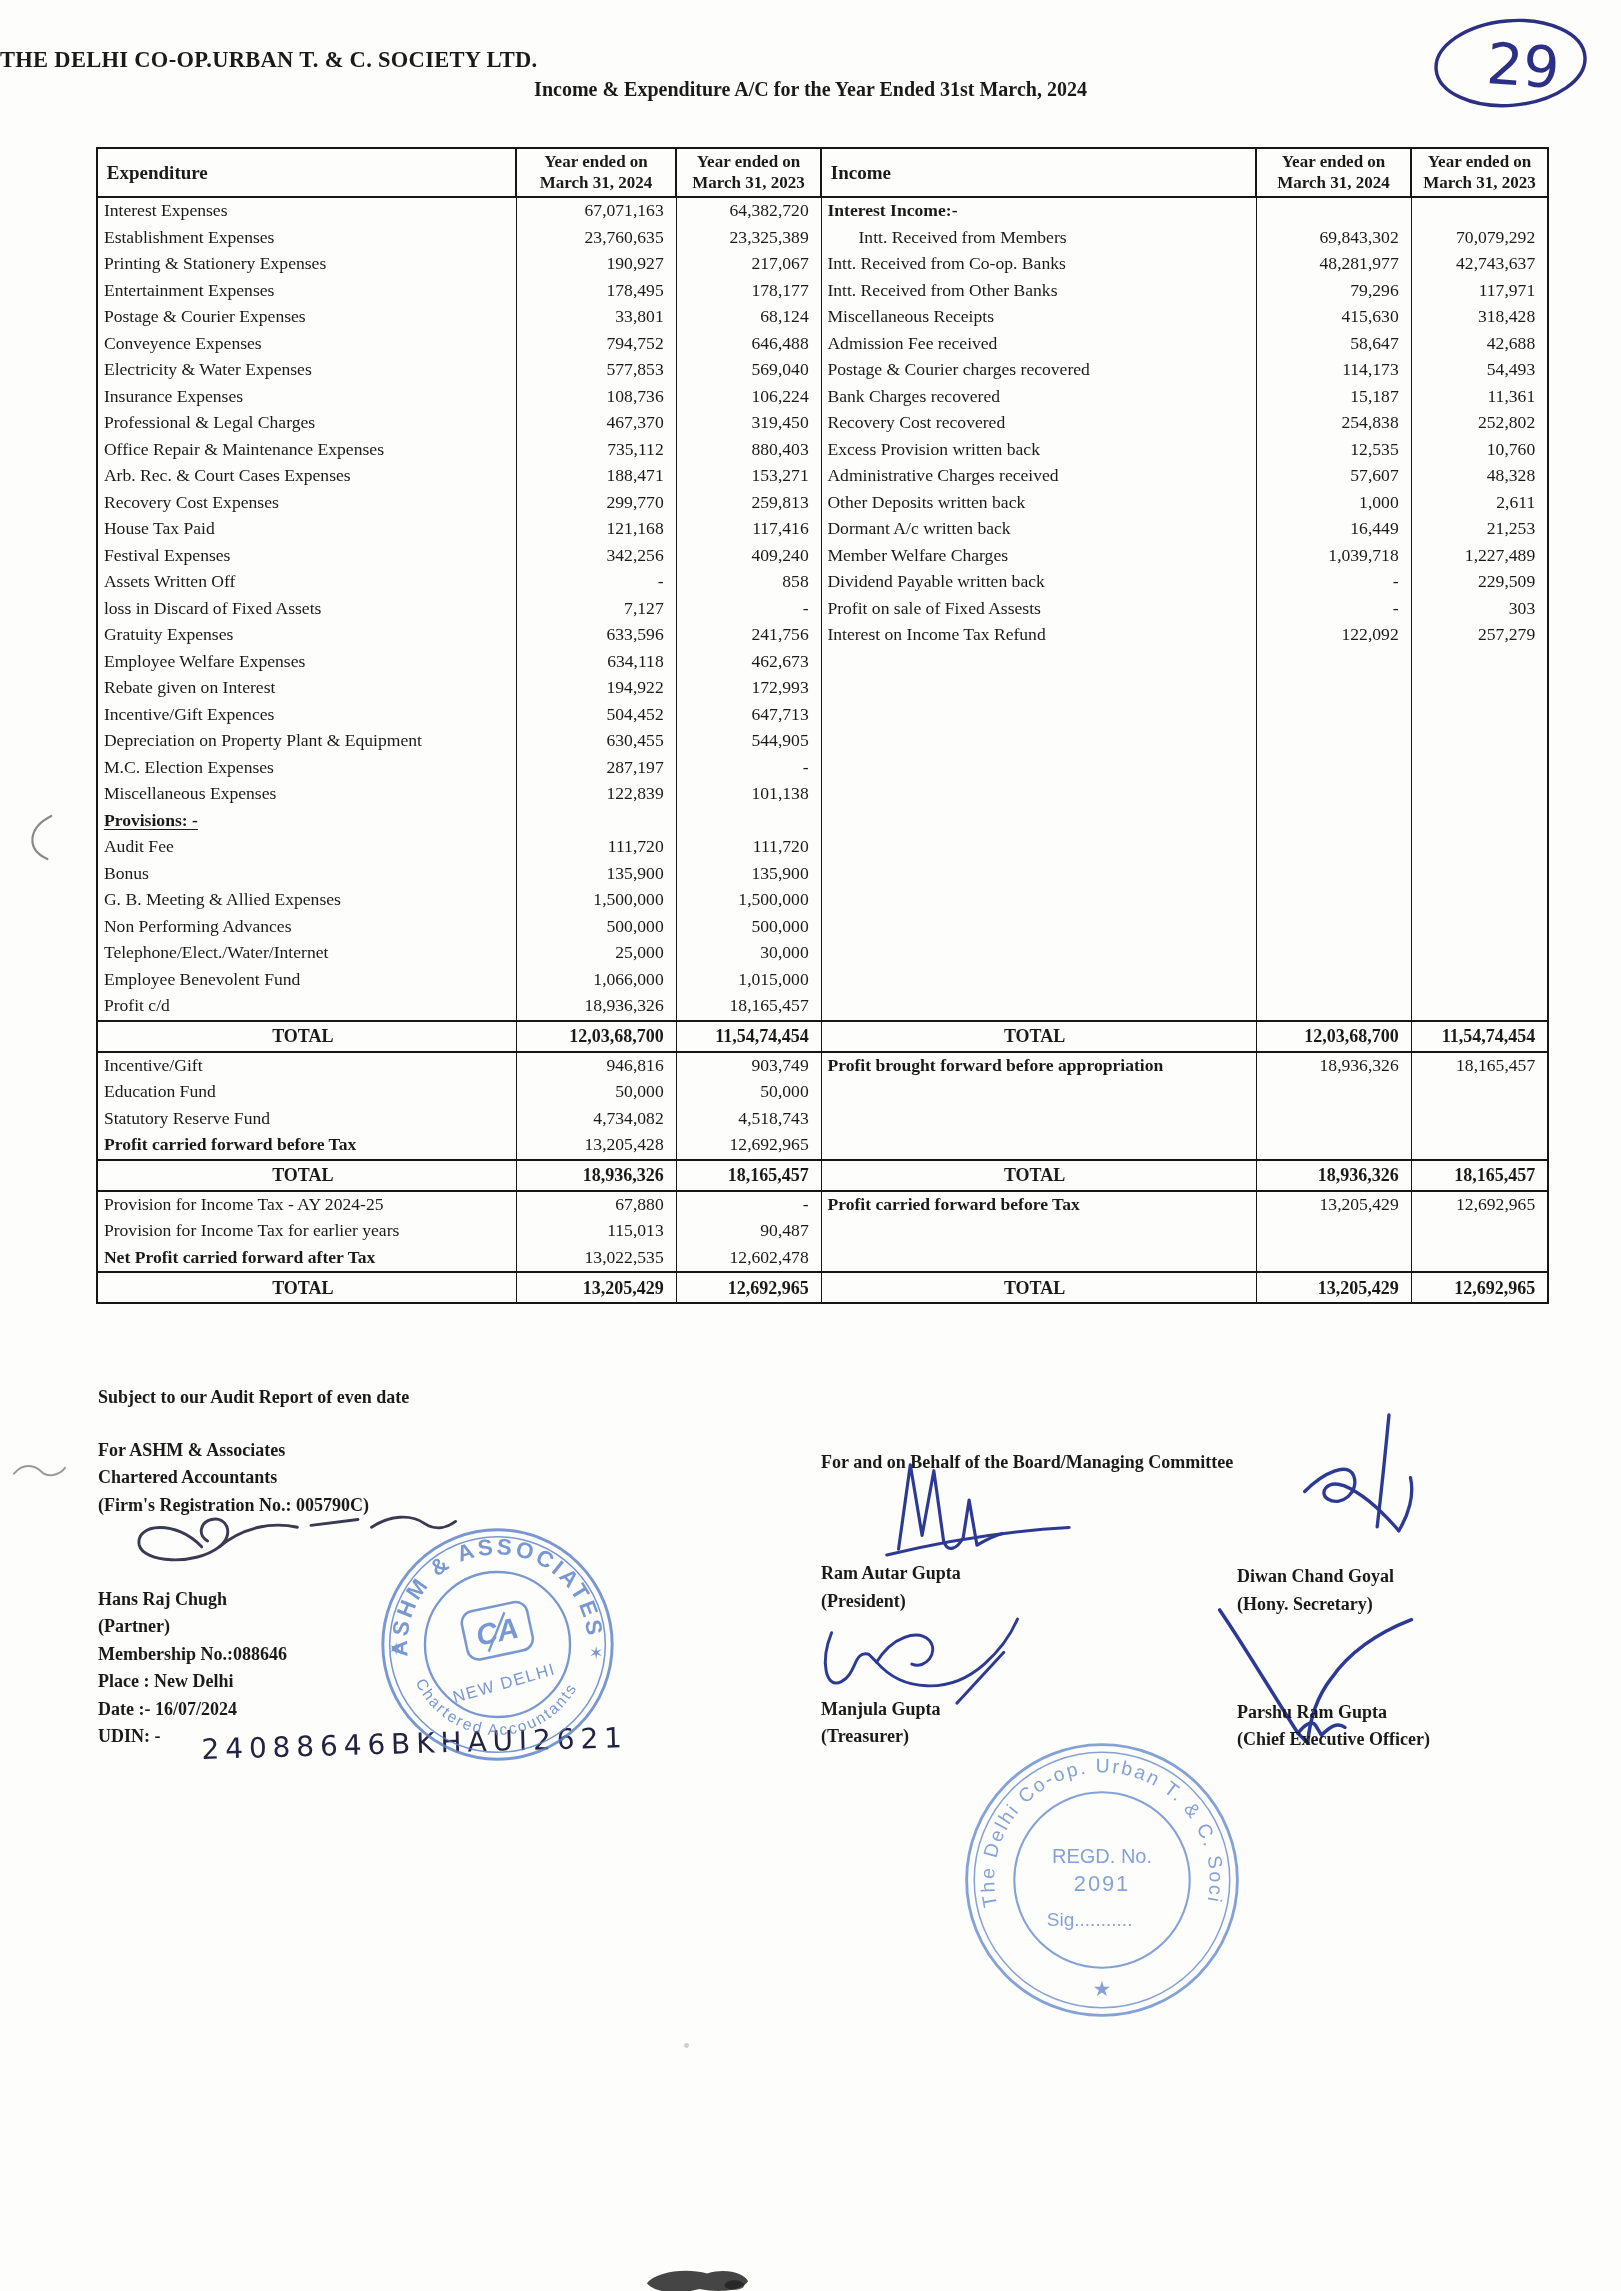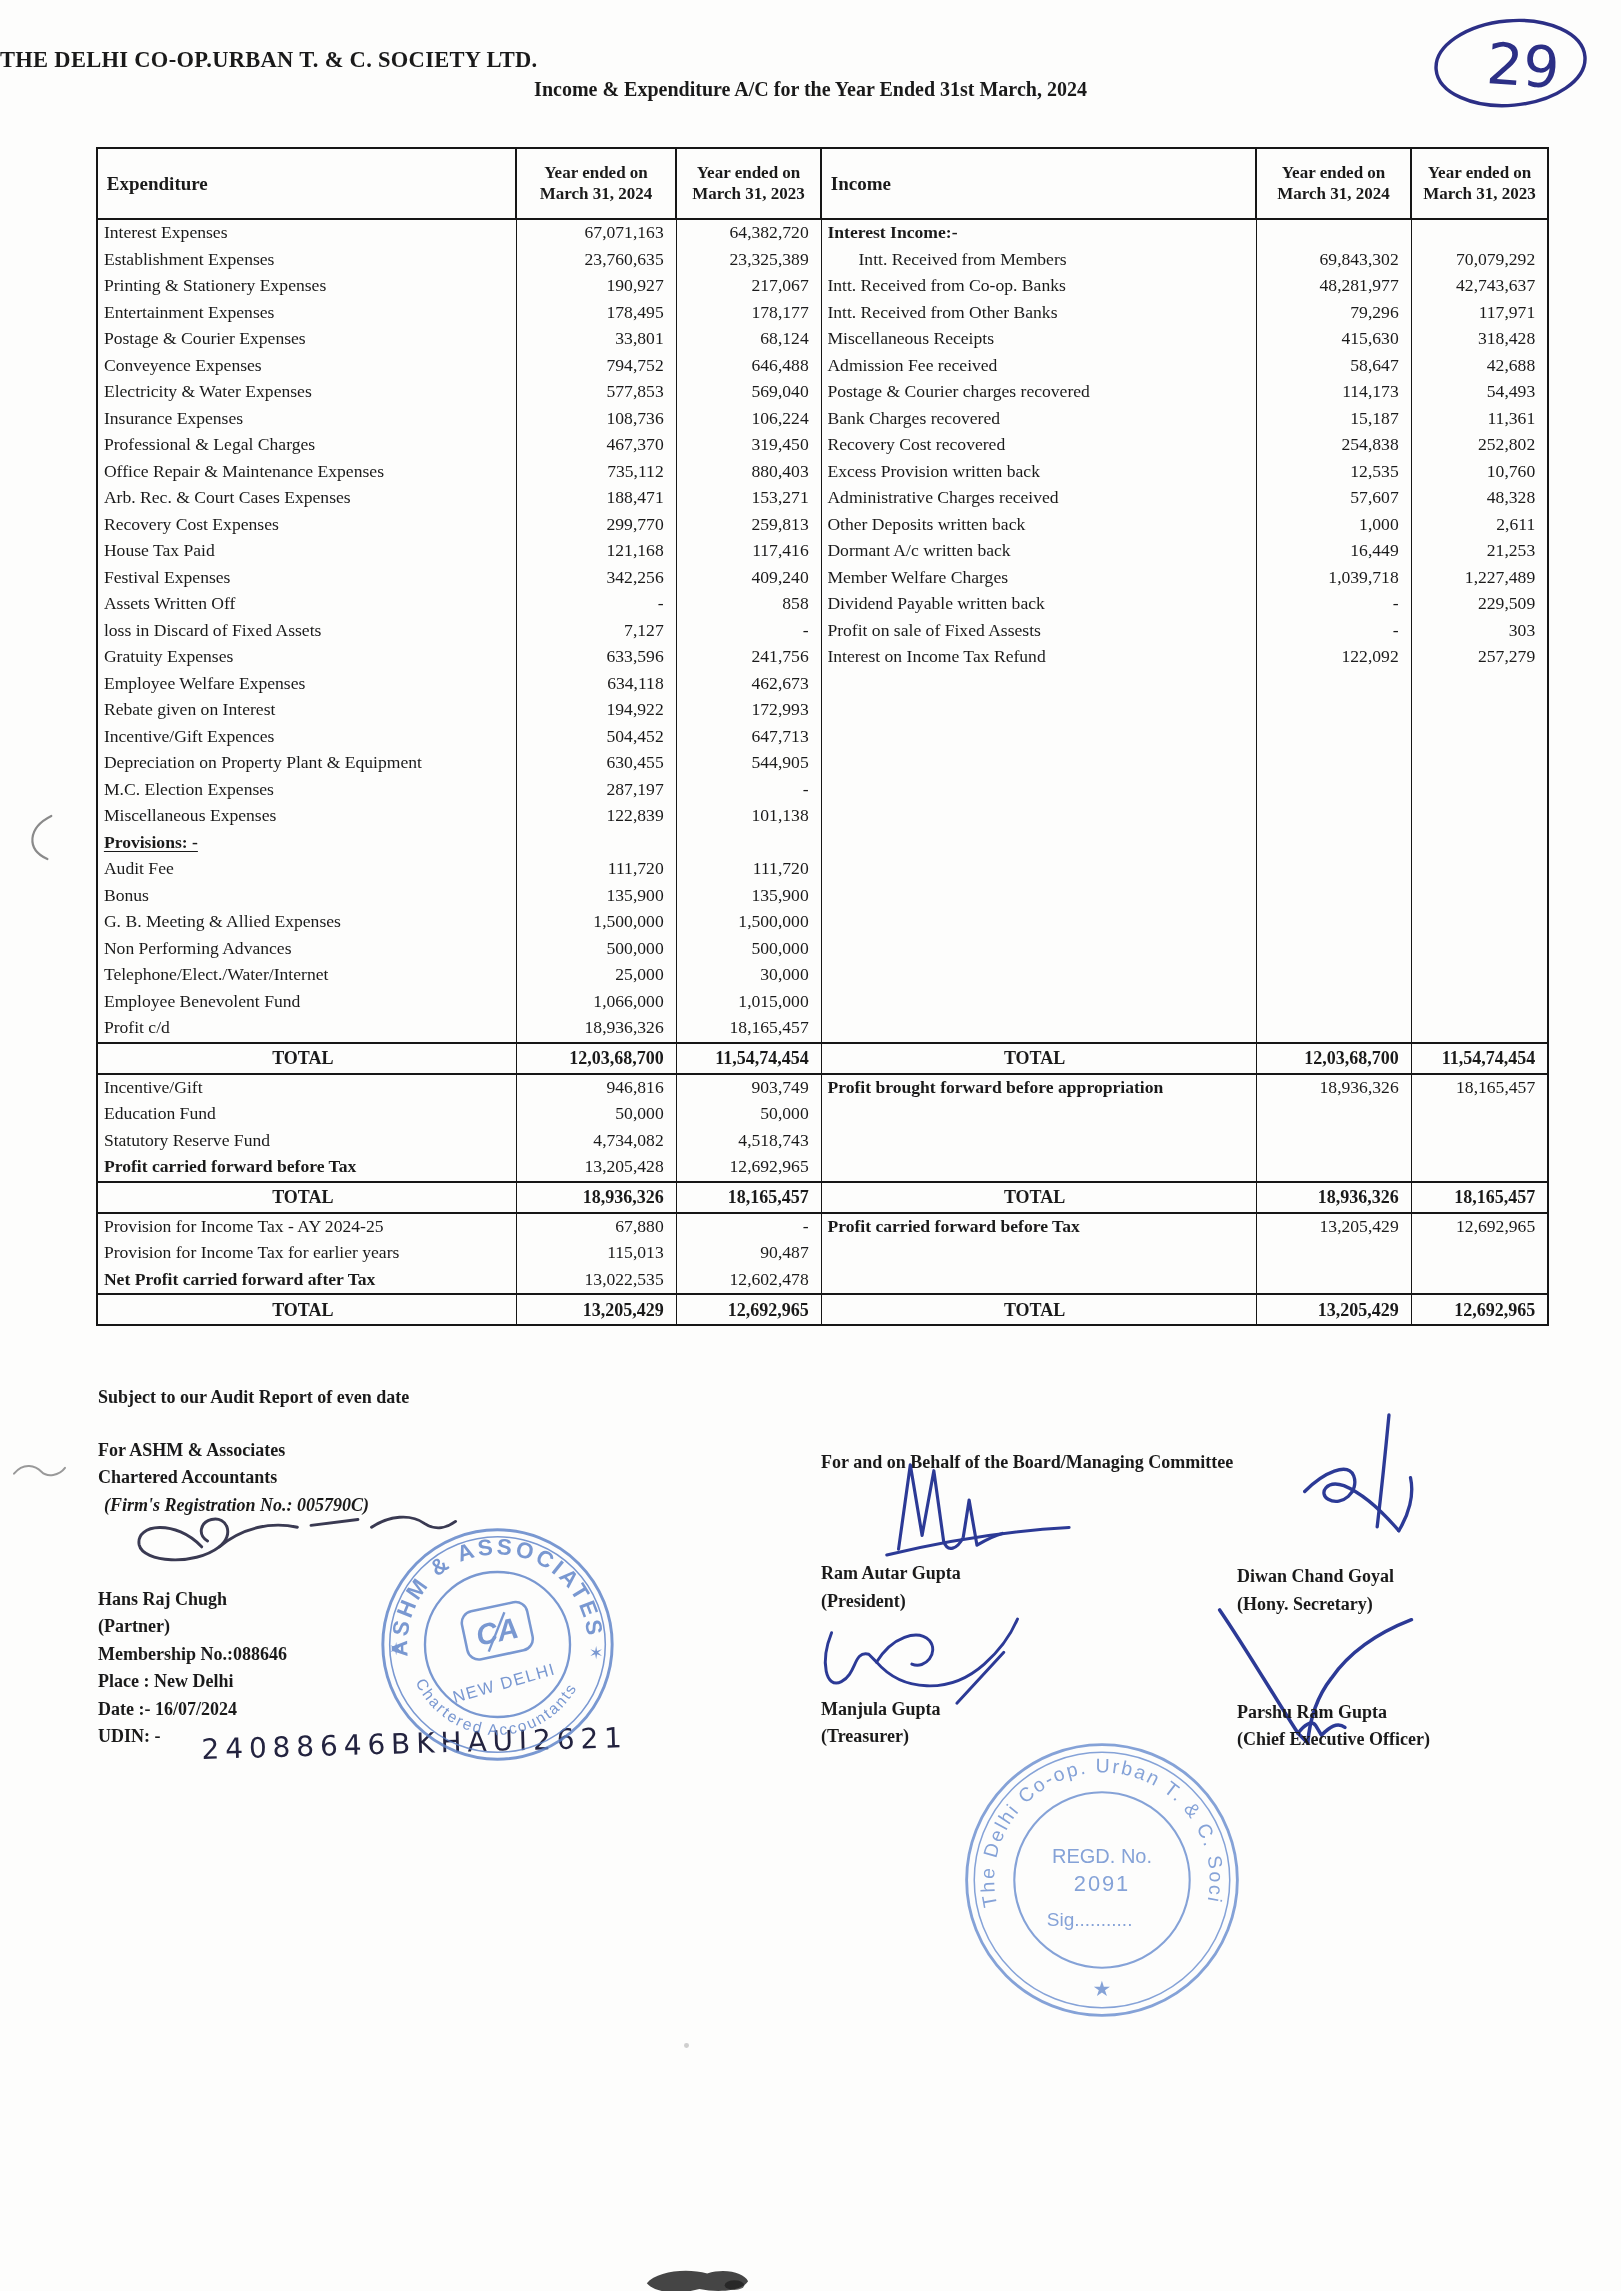--- a/index.html
+++ b/index.html
@@ -6,21 +6,21 @@
   .page{position:relative;width:1621px;height:2292px;background:#fdfdfc;margin:0 auto;
         font-family:"Liberation Serif",serif;color:#1a1a1a;overflow:hidden;}
   .abs{position:absolute;}
   .doc-title{top:47px;left:0;width:100%;font-size:22.5px;font-weight:bold;letter-spacing:0.3px;}
   .doc-subtitle{top:78px;left:0;width:100%;text-align:center;font-size:20px;font-weight:bold;}
 
   
   table.ledger{position:absolute;left:96px;top:147px;width:1451px;border-collapse:collapse;table-layout:fixed;}
   table.ledger th{border:2.4px solid #161616;font-weight:bold;vertical-align:middle;height:45px;background:#fdfdfc;}
   th.h-exp,th.h-inc{text-align:left;padding-left:8.8px;font-size:19px;}
-  th.h-year{font-size:17px;text-align:center;line-height:20.6px;padding:12px 2px;}
+  th.h-year{font-size:17px;text-align:center;line-height:20.6px;padding:1px 2px;}
   table.ledger td{height:26.5px;padding:0 11.8px 0 5.9px;vertical-align:middle;white-space:nowrap;overflow:hidden;
         font-size:17.6px;line-height:1;}
   td.c-exp{padding-left:10.8px;border-left:2.4px solid #161616;border-right:1.6px solid #161616;}
   td.c-num{text-align:right;border-right:1.6px solid #161616;font-size:17px;}
   td.c-inc{padding-left:8.8px;border-right:1.6px solid #161616;}
   td.c-last{border-right:2.4px solid #161616;}
   tr.row-total td{font-weight:bold;border-top:2.2px solid #161616;border-bottom:2.2px solid #161616;height:29px;font-size:18px;}
   tr.row-total td.c-exp,tr.row-total td.c-inc{text-align:center;padding-left:4px;}
   .bold{font-weight:bold;}
   .underline{text-decoration:underline;text-underline-offset:2.9px;}
@@ -407,21 +407,21 @@
       <td class="c-num">13,205,429</td>
       <td class="c-num c-last">12,692,965</td>
     </tr>
       </tbody>
   </table>
 
   <div class="abs ftext" style="left:98px;top:1384px;">Subject to our Audit Report of even date</div>
 
   <div class="abs ftext" style="left:98px;top:1437px;">For ASHM &amp; Associates</div>
   <div class="abs ftext" style="left:98px;top:1464px;">Chartered Accountants</div>
-  <div class="abs ftext" style="left:104px;top:1492px;font-style:italic;">(Firm's Registration No.: 005790C)</div>
+  <div class="abs ftext" style="left:98px;top:1492px;">(Firm's Registration No.: 005790C)</div>
 
   <div class="abs ftext" style="left:821px;top:1449px;">For and on Behalf of the Board/Managing Committee</div>
 
   <svg class="abs" style="left:125px;top:1498px;" width="333" height="83" viewBox="0 0 340 85">
     <g fill="none" stroke="#3a3a52" stroke-width="3" stroke-linecap="round" stroke-linejoin="round">
       <path d="M78 50 C52 22 10 26 14 48 C18 66 70 70 96 50 C112 38 104 18 88 22 C76 25 74 38 84 44"></path>
       <path d="M96 50 C120 30 150 24 176 30"></path>
       <path d="M190 28 L238 22"></path>
       <path d="M252 30 C270 18 292 16 306 26 C318 34 330 30 338 24"></path>
     </g>

